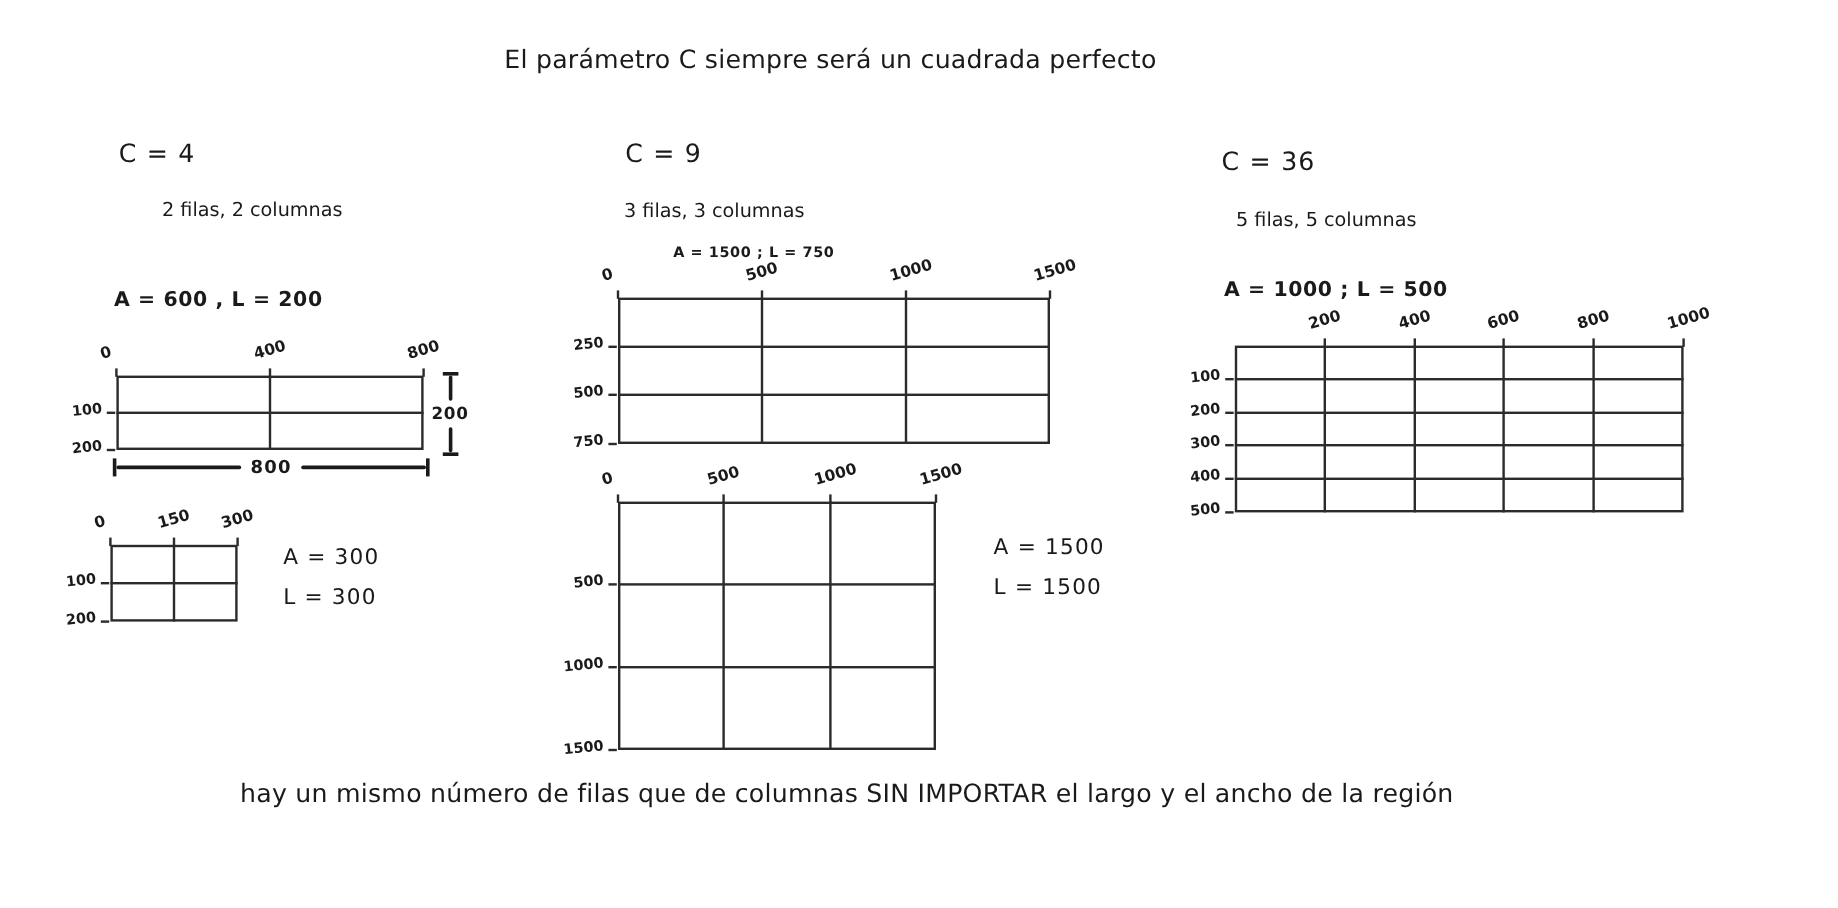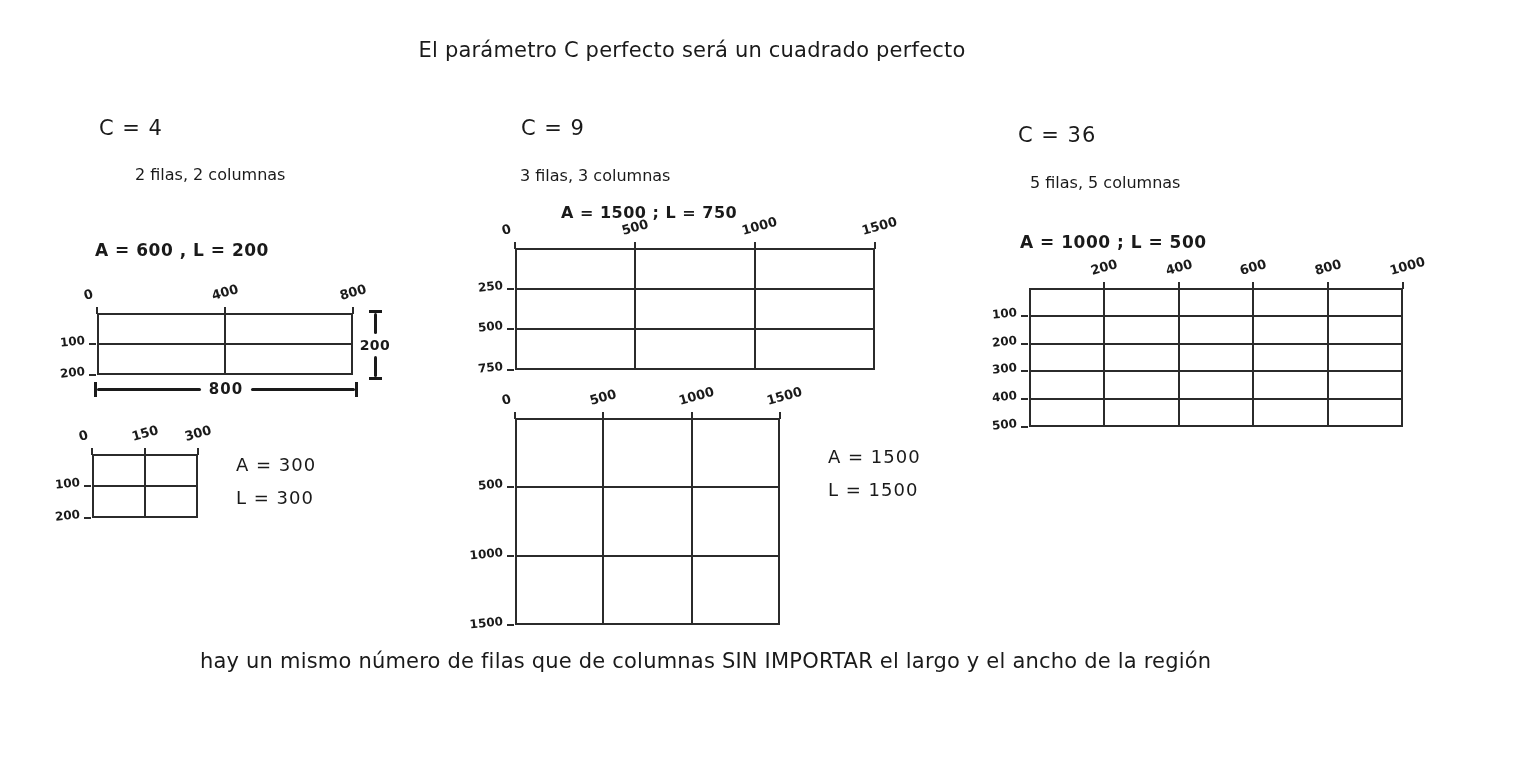--- a/index.html
+++ b/index.html
@@ -32,21 +32,21 @@
   .dim-v{display:flex;flex-direction:column;align-items:center;}
   .dim-v .cap{height:3px;width:13px;background:#1a1a1a;}
   .dim-v .seg{flex:1;width:3px;background:#1a1a1a;border-radius:2px;}
   .dim-v .dlabel{font-size:14px;font-weight:bold;padding:3px 0;letter-spacing:0.5px;}
 </style>
 </head>
 <body>
 
 <div class="canvas">
 
-  <div class="abs title">El parámetro C perfecto será un cuadrado perfecto</div>
+  <div class="abs title">El parámetro C siempre será un cuadrada perfecto</div>
 
   
   <section style="display:contents">
     <div class="abs heading" style="left:99px;top:116px">C = 4</div>
     <div class="abs subheading" style="left:135px;top:165px">2 filas, 2 columnas</div>
     <div class="abs params" style="left:95px;top:240px">A = 600 ,   L = 200</div>
 
     <div class="grid" style="left: 97px; top: 313px; width: 256px; height: 62px;">
         <div class="gbox" style="left: 0px; top: 0px; width: 256px; height: 62px;"></div>
         <div class="vline" style="left: 127px; top: 0px; height: 62px;"></div>
@@ -98,21 +98,21 @@
     <div class="abs annotation" style="left:236px;top:448px">
       <div>A = 300</div>
       <div>L = 300</div>
     </div>
   </section>
 
   
   <section style="display:contents">
     <div class="abs heading" style="left:521px;top:116px">C = 9</div>
     <div class="abs subheading" style="left:520px;top:166px">3 filas, 3 columnas</div>
-    <div class="abs params" style="left:561px;top:203px;font-size:16px">A = 1500 ;   L = 750</div>
+    <div class="abs params" style="left:561px;top:203px;font-size:12px">A = 1500 ;   L = 750</div>
 
     <div class="grid" style="left: 515px; top: 248px; width: 360px; height: 122px;">
         <div class="gbox" style="left: 0px; top: 0px; width: 360px; height: 122px;"></div>
         <div class="vline" style="left: 119px; top: 0px; height: 122px;"></div>
         <div class="vline" style="left: 239px; top: 0px; height: 122px;"></div>
         <div class="hline" style="top: 39.6667px; left: 0px; width: 360px;"></div>
         <div class="hline" style="top: 80.3333px; left: 0px; width: 360px;"></div>
         <div class="xtick" style="left: -1px; top: -6px;"></div>
         <div class="xlab" style="left: -11px; top: -25px;">0</div>
         <div class="xtick" style="left: 118.988px; top: -6px;"></div>

